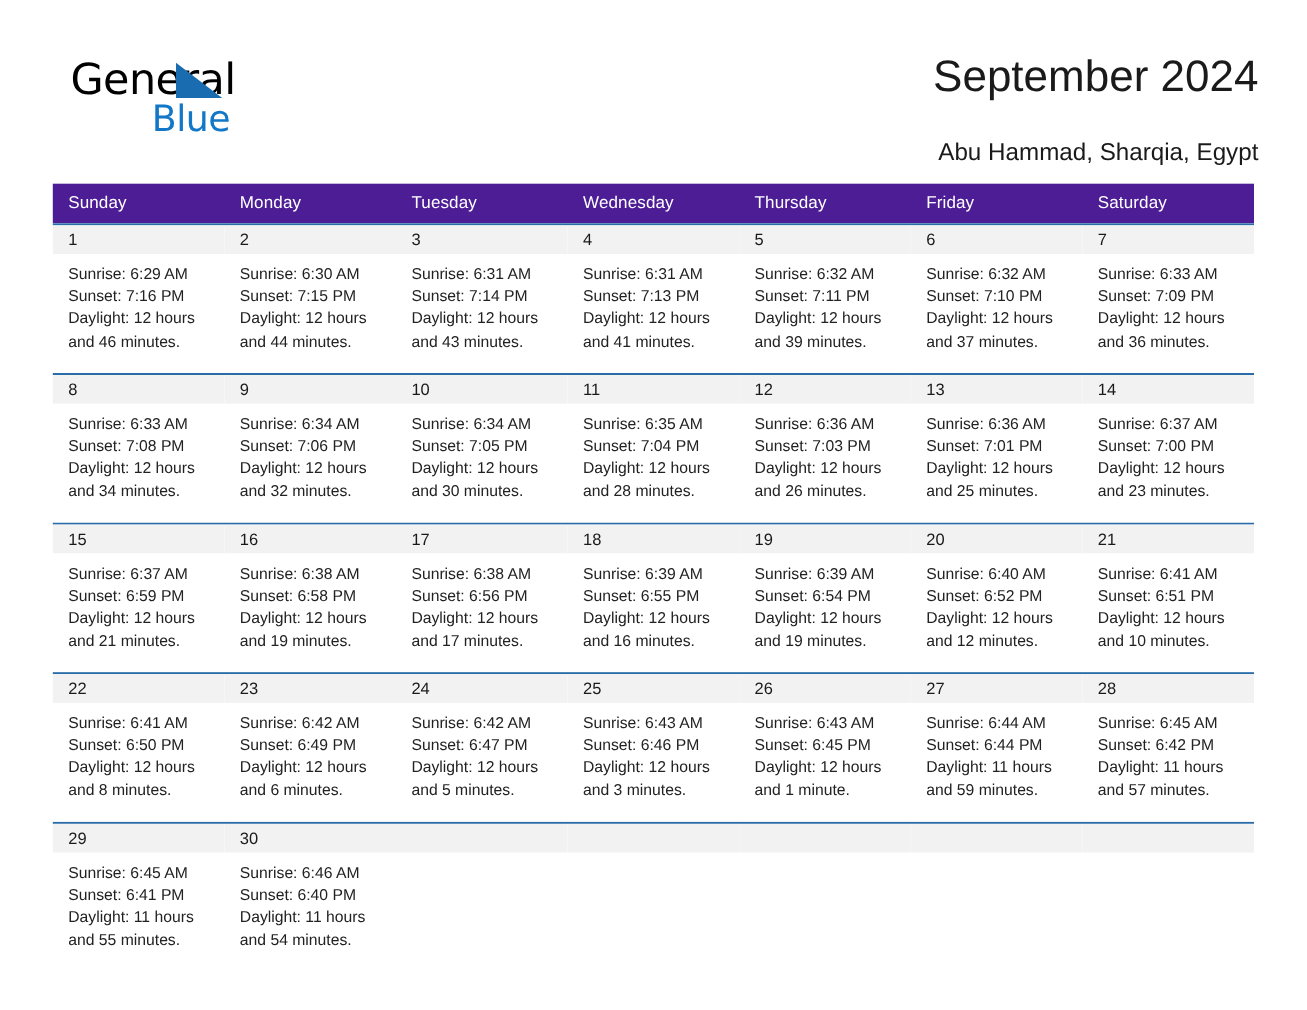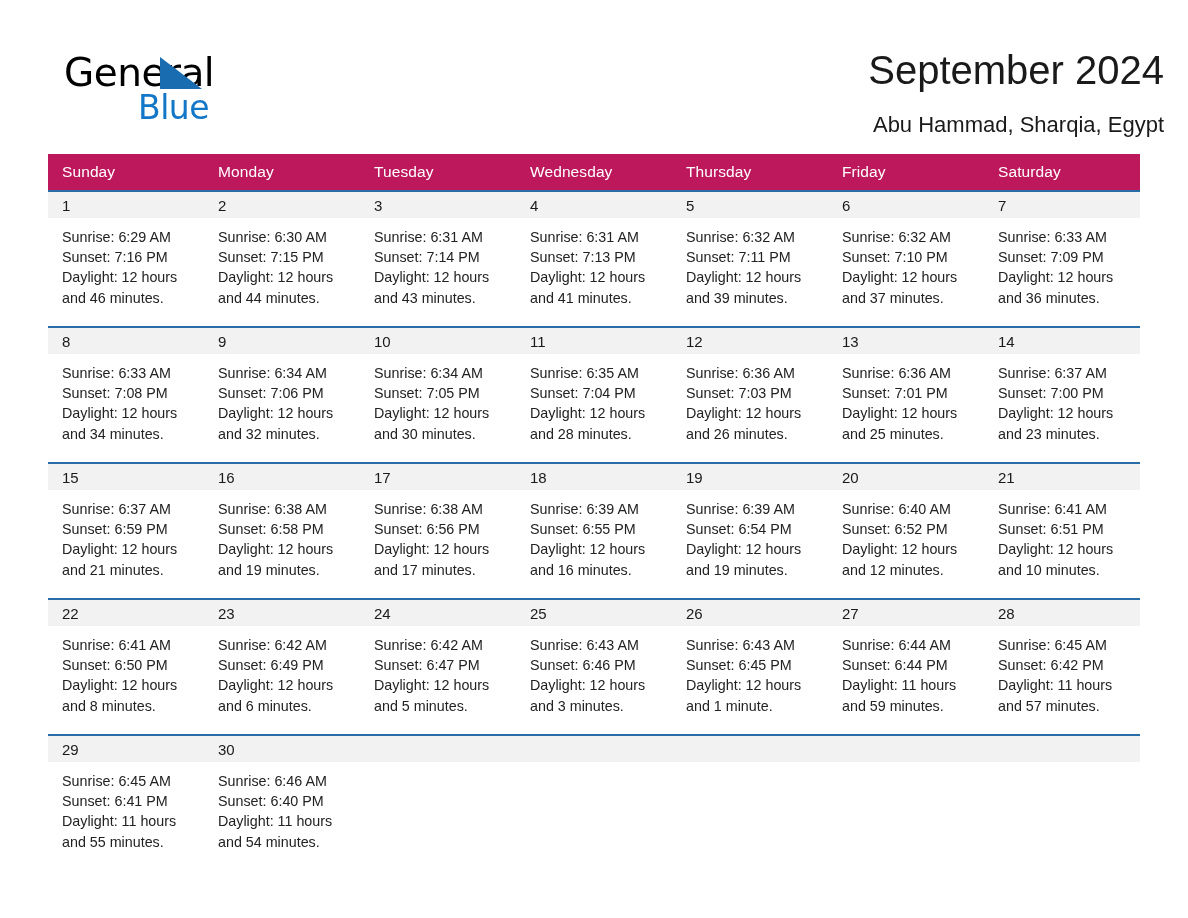--- a/index.html
+++ b/index.html
@@ -21,21 +21,21 @@
     width: 1188px;
     height: 918px;
     box-sizing: border-box;
   }
 
   
   .top-header {
     display: flex;
     align-items: flex-start;
     justify-content: space-between;
-    padding: 44px 24px 0 56px;
+    padding: 44px 44px 0 56px;
     box-sizing: border-box;
   }
 
   .brand {
     position: relative;
     width: 200px;
     height: 76px;
     flex: 0 0 auto;
   }
   .brand-general {
@@ -76,39 +76,39 @@
   }
   .cal-title {
     font-size: 40px;
     line-height: 48px;
     font-weight: 400;
     color: #1a1a1a;
     white-space: nowrap;
     font-family: "Liberation Sans", sans-serif;
   }
   .cal-subtitle {
-    margin-top: 18px;
+    margin-top: 31px;
     font-size: 22px;
     line-height: 26px;
     font-weight: 400;
     color: #1a1a1a;
     white-space: nowrap;
     font-family: "Liberation Sans", sans-serif;
   }
 
   
   .calendar {
     margin: 16px 48px 0 48px;
     width: 1092px;
     box-sizing: border-box;
   }
 
   .weekday-row {
     display: flex;
-    background: #be185d;
+    background: #4c1d95;
   }
   .weekday-cell {
     flex: 1 1 0;
     box-sizing: border-box;
     padding: 8px 0 8px 14px;
     color: #ffffff;
     font-size: 15.5px;
     line-height: 20px;
     font-weight: 400;
     letter-spacing: 0.1px;

